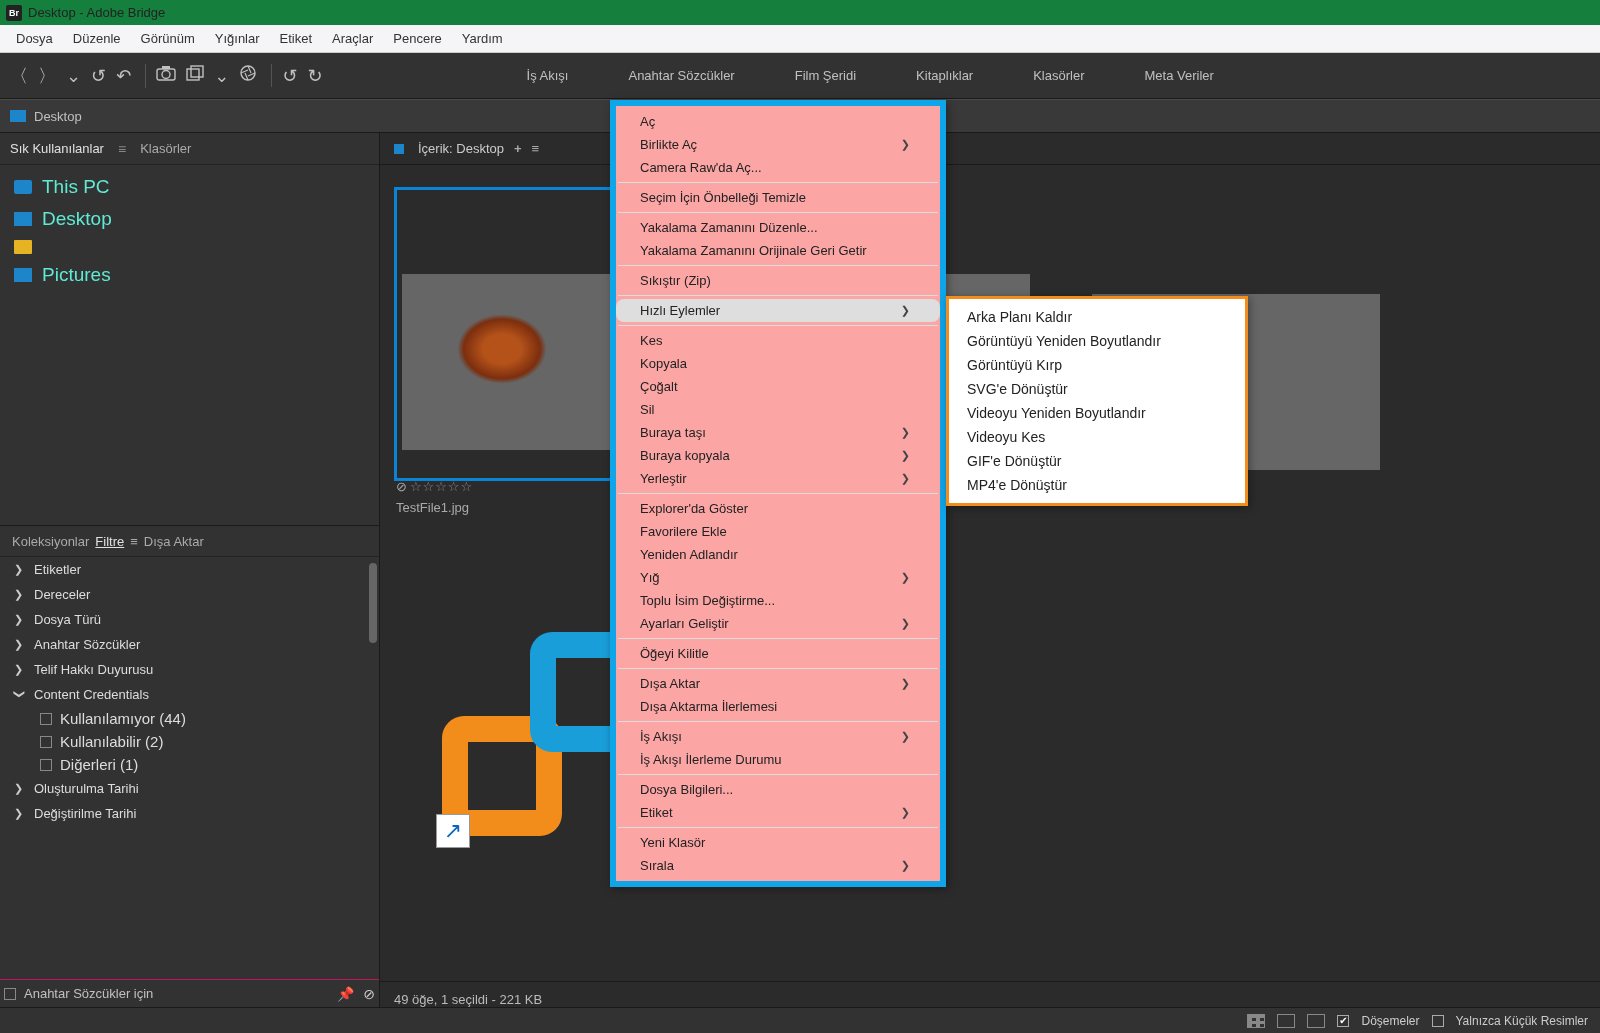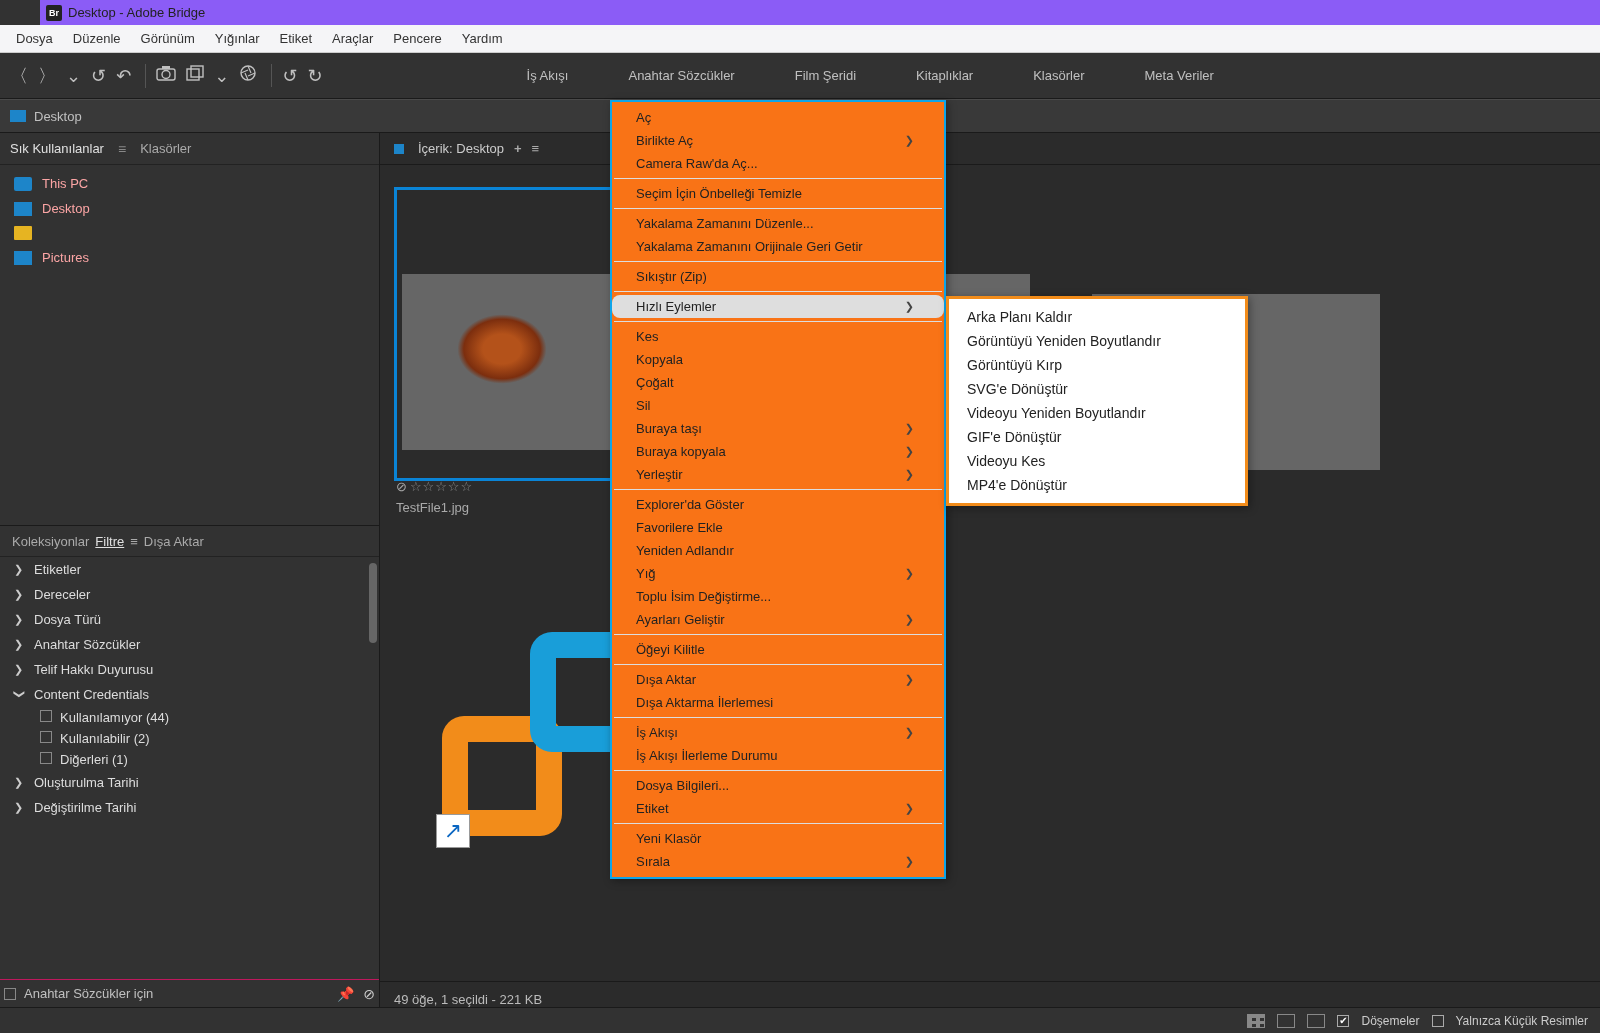--- a/index.html
+++ b/index.html
@@ -1,19 +1,19 @@
 <!DOCTYPE html>
 <html><head>
 <meta charset="utf-8">
 <style>
 * { margin: 0; padding: 0; box-sizing: border-box; font-family: 'Segoe UI', Arial, sans-serif; }
 body { width: 1600px; height: 1033px; background: #323232; overflow: hidden; position: relative; }
 
 
-.titlebar { height: 25px; background: #8b5cf6; display: flex; align-items: center; padding: 0 6px; font-size: 13px; color: #222; margin-left: 40px; }
+.titlebar { height: 25px; background: #15803d; display: flex; align-items: center; padding: 0 6px; font-size: 13px; color: #222; }
 .titlebar .br-icon { width: 16px; height: 16px; background: #222; color: #fff; font-size: 9px; font-weight: bold; display: inline-flex; align-items: center; justify-content: center; border-radius: 2px; margin-right: 6px; }
 
 
 .menubar { height: 28px; background: #f5f5f7; display: flex; align-items: center; padding: 0 6px; font-size: 13px; color: #333; border-bottom: 1px solid #ccc; }
 .menubar span { padding: 3px 10px; cursor: default; }
 
 
 .icontoolbar { height: 46px; background: #323232; border-bottom: 1px solid #1a1a1a; display: flex; align-items: center; padding: 0 10px; }
 .icontoolbar .group { display: flex; align-items: center; gap: 10px; padding-right: 14px; margin-right: 10px; border-right: 1px solid #555; }
 .icontoolbar .group.last { border-right: none; }
@@ -27,37 +27,37 @@
 .pathbar .desk-icon { width: 16px; height: 12px; background: #1d85c9; margin-right: 8px; }
 
 
 .main { display: flex; height: calc(100% - 25px - 28px - 46px - 34px - 26px); }
 
 
 .leftpanel { width: 380px; background: #323232; display: flex; flex-direction: column; border-right: 1px solid #1a1a1a; }
 .panel-tabs { height: 32px; display: flex; align-items: center; padding: 0 10px; font-size: 13px; color: #aaa; border-bottom: 1px solid #222; gap: 14px; }
 .panel-tabs .active { color: #e0e0e0; }
 .panel-tabs .tab-icon { color: #888; font-size: 14px; }
-.fav-list { padding: 6px 0; font-size: 13px; color: #fca5a5; flex: 0 0 auto; text-align: right; }
+.fav-list { padding: 6px 0; font-size: 19px; color: #5eead4; flex: 0 0 auto; text-align: right; }
 .fav-item { display: flex; align-items: center; padding: 5px 14px; gap: 10px; cursor: default; }
 .fav-item .ficon { width: 18px; height: 14px; }
 .ficon.monitor { background: #1d85c9; border-radius: 2px; }
 .ficon.desktop { background: #1d85c9; }
 .ficon.documents { background: #495e73; }
 .ficon.folder { background: #e6b422; border-radius: 1px; }
 .ficon.pictures { background: #1d85c9; }
 
 .left-mid-tabs { height: 32px; display: flex; align-items: center; gap: 6px; padding: 0 12px; font-size: 13px; color: #aaa; border-top: 1px solid #1a1a1a; border-bottom: 1px solid #222; }
 .left-mid-tabs .active { color: #e0e0e0; text-decoration: underline; }
 
 .filter-list { flex: 1; overflow: auto; font-size: 13px; color: #ddd; position: relative; }
 .filter-item { display: flex; align-items: center; gap: 10px; padding: 5px 14px; cursor: default; }
 .filter-item .chev { width: 10px; color: #ccc; font-size: 11px; }
 .filter-item.open .chev { transform: rotate(90deg); }
-.filter-sub { padding-left: 40px; display: flex; align-items: flex-start; gap: 8px; padding-top: 3px; padding-bottom: 3px; font-size: 13px; }
+.filter-sub { padding-left: 40px; display: flex; align-items: center; gap: 8px; padding-top: 3px; padding-bottom: 3px; font-size: 15px; }
 .filter-sub .cb { width: 12px; height: 12px; border: 1px solid #888; }
 .scroll-thumb { position: absolute; right: 2px; top: 6px; width: 8px; height: 80px; background: #666; border-radius: 4px; }
 
 .left-footer { height: 28px; border-top: 1px solid #be185d; display: flex; align-items: center; padding: 0 4px; font-size: 13px; color: #c0c0c0; gap: 8px; }
 .left-footer .cb { width: 12px; height: 12px; border: 1px solid #888; }
 .left-footer .spacer { flex: 1; }
 .left-footer .pin { color: #ccc; font-size: 14px; }
 
 
 .content { flex: 1; background: #2b2b2b; display: flex; flex-direction: column; position: relative; }
@@ -82,21 +82,21 @@
 
 .content-status { height: 26px; border-top: 1px solid #1a1a1a; display: flex; align-items: flex-end; padding: 0 14px; font-size: 13px; color: #bbb; }
 
 
 .bottombar { height: 26px; background: #323232; border-top: 1px solid #1a1a1a; display: flex; align-items: center; padding: 0 12px; font-size: 12px; color: #ccc; gap: 12px; position: absolute; bottom: 0; left: 0; right: 0; }
 .bottombar .spacer { flex: 1; }
 .bottombar .viewicon { width: 18px; height: 14px; border: 1px solid #888; display: inline-block; }
 .bottombar .cb2 { width: 12px; height: 12px; border: 1px solid #aaa; display: inline-flex; align-items: center; justify-content: center; font-size: 10px; color: #fff; }
 
 
-.ctxmenu { position: absolute; left: 610px; top: 100px; width: 336px; background: #f97316; border: 2px solid #0ea5e9; box-shadow: 2px 2px 8px rgba(0,0,0,0.35); font-size: 13px; color: #222; z-index: 50; padding: 4px 0; }
+.ctxmenu { position: absolute; left: 610px; top: 100px; width: 336px; background: #fca5a5; border: 6px solid #0ea5e9; box-shadow: 2px 2px 8px rgba(0,0,0,0.35); font-size: 13px; color: #222; z-index: 50; padding: 4px 0; }
 .ctxmenu .mi { padding: 4px 30px 4px 24px; display: flex; justify-content: space-between; align-items: center; cursor: default; }
 .ctxmenu .mi.highlight { background: #dedede; border-radius: 8px; }
 .ctxmenu .sep { height: 1px; background: #ddd; margin: 3px 2px; }
 .ctxmenu .chev-r { color: #444; font-size: 11px; }
 
 
 .submenu { position: absolute; left: 946px; top: 296px; width: 302px; background: #fff; border: 3px solid #f28c1a; font-size: 14px; color: #222; z-index: 60; padding: 6px 0; box-shadow: 2px 2px 8px rgba(0,0,0,0.35); }
 .submenu .mi { padding: 4px 18px; cursor: default; }
 
 </style>
@@ -426,16 +426,16 @@
       <span class="chev-r">❯</span>
     </div>
   </div>
 
 <div class="submenu" id="submenu">
     <div class="mi">Arka Planı Kaldır</div>
     <div class="mi">Görüntüyü Yeniden Boyutlandır</div>
     <div class="mi">Görüntüyü Kırp</div>
     <div class="mi">SVG'e Dönüştür</div>
     <div class="mi">Videoyu Yeniden Boyutlandır</div>
+    <div class="mi">Videoyu Kes</div>
     <div class="mi">GIF'e Dönüştür</div>
-    <div class="mi">Videoyu Kes</div>
     <div class="mi">MP4'e Dönüştür</div>
   </div>
 
 </body></html>

